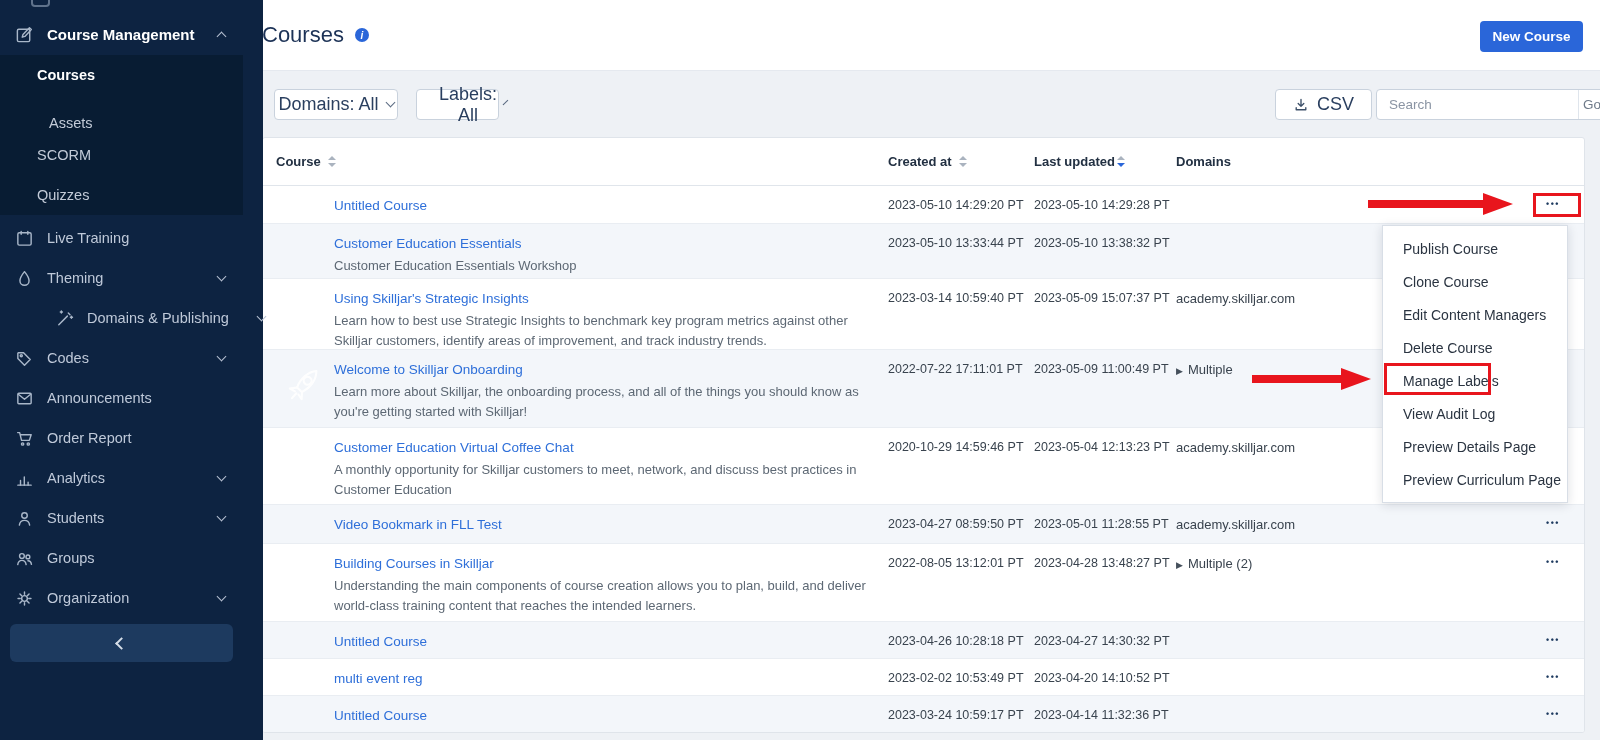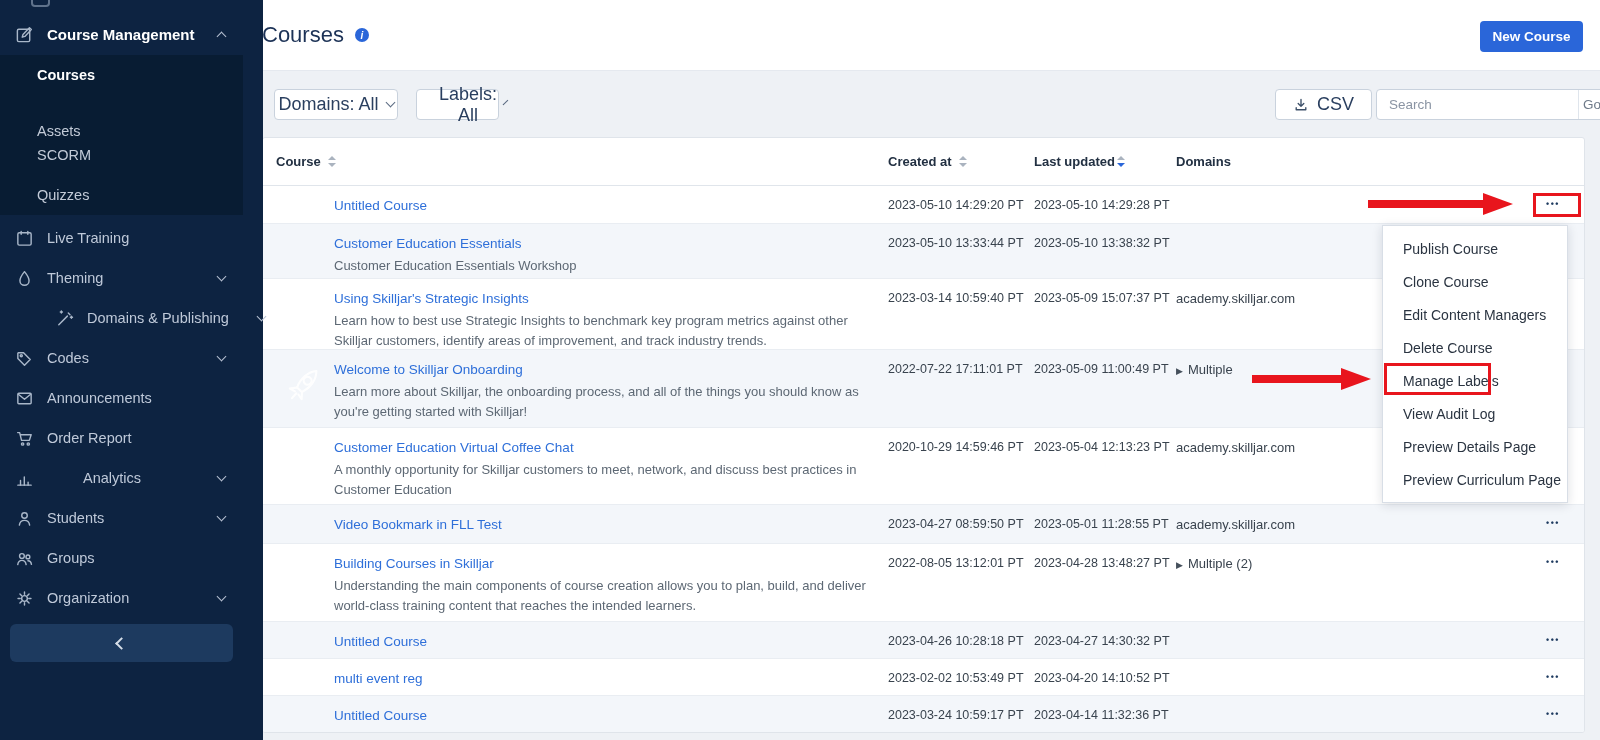--- a/index.html
+++ b/index.html
@@ -112,21 +112,21 @@
           </svg>
       </span>
       <span>Course Management</span>
       <span class="side-chev chev up"></span>
     </div>
 
     <div class="submenu-block">
       <div class="sub-item active" style="top:0;">
           <span>Courses</span>
         </div>
-      <div class="sub-item" style="top:56px;">
+      <div class="sub-item" style="top:48px;margin-left:12px;">
           <span>Assets</span>
         </div>
       <div class="sub-item" style="top:80px;">
           <span>SCORM</span>
         </div>
       <div class="sub-item" style="top:120px;">
           <span>Quizzes</span>
         </div>
     </div>
 
@@ -187,21 +187,21 @@
       <span class="ic">
         <svg width="19" height="19" viewBox="0 0 20 20">
             <path d="M2.8 3.8h2.1l2 8.2h8.2l1.9-6H6"></path>
             <circle cx="8" cy="15.8" r="1.2"></circle>
             <circle cx="14" cy="15.8" r="1.2"></circle>
           </svg>
       </span>
       <span>Order Report</span>
     </div>
 
-    <div class="side-item" style="top:458px;gap:36px;">
+    <div class="side-item" style="top:458px;">
       <span class="ic">
         <svg width="19" height="19" viewBox="0 0 20 20">
             <path d="M3 17h14"></path>
             <path d="M5.8 17v-5M9.8 17V8.5M13.8 17v-3.2"></path>
           </svg>
       </span>
       <span>Analytics</span>
       <span class="side-chev chev down"></span>
     </div>
 

